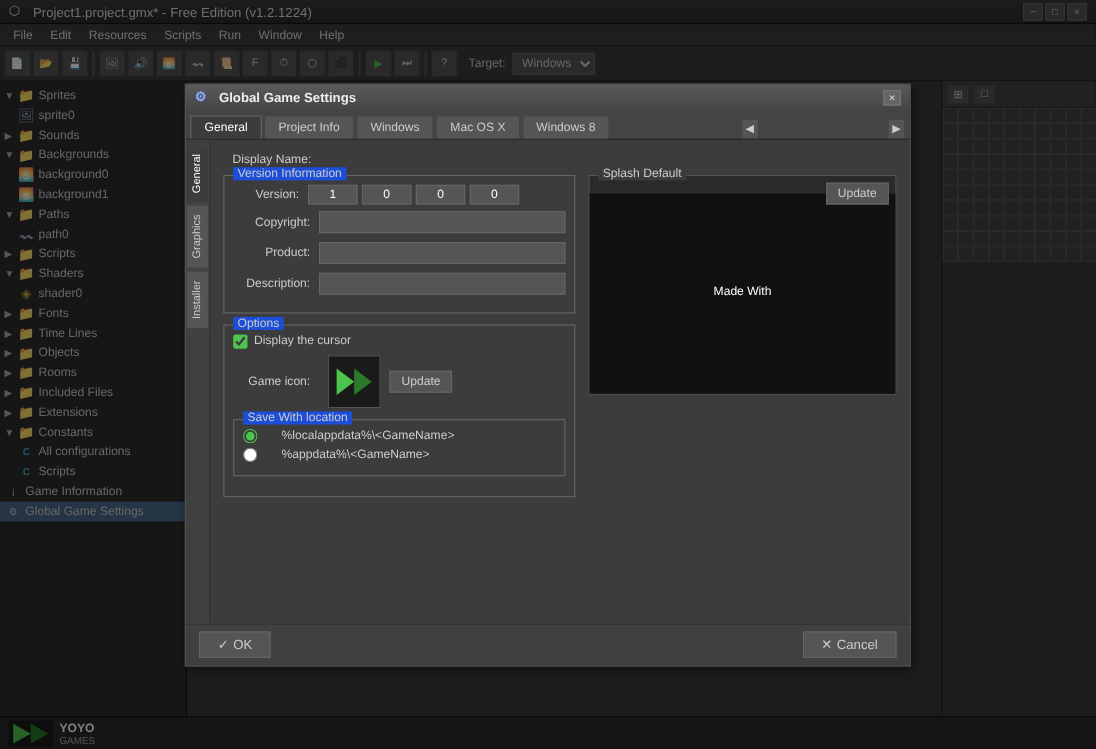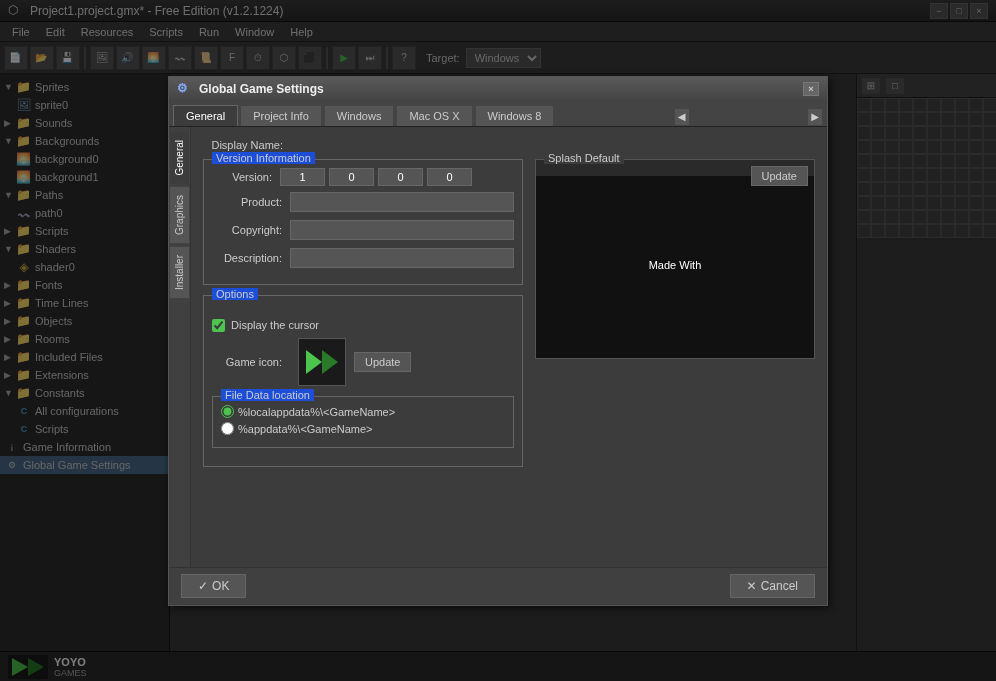--- a/index.html
+++ b/index.html
@@ -312,21 +312,20 @@
     .gm-logo {
       text-align: center;
     }
     
     
     .checkbox-row {
       display: flex;
       align-items: center;
       gap: 6px;
       margin-bottom: 6px;
-      margin-top: 15px;
     }
     .checkbox-input {
       width: 13px; height: 13px; accent-color: #4dc44d;
     }
     .checkbox-label { color: #ccc; font-size: 11px; }
     
     .game-icon-row {
       display: flex;
       align-items: center;
       gap: 8px;
@@ -343,22 +342,22 @@
       border: 1px solid #666;
       color: #ccc;
       padding: 3px 10px;
       cursor: pointer;
       font-size: 11px;
     }
     
     
     .radio-row {
       display: flex;
-      align-items: flex-end;
-      gap: 4px;
+      align-items: center;
+      gap: 22px;
       margin-bottom: 4px;
     }
     .radio-input { accent-color: #4dc44d; }
     .radio-label { color: #ccc; font-size: 11px; }
     
     
     .modal-footer {
       background: #404040;
       border-top: 1px solid #333;
       height: 38px;
@@ -731,25 +730,25 @@
             <div class="group-box">
               <span class="group-label">Version Information</span>
               <div class="version-row">
                 <span class="form-label" style="min-width:60px;">Version:</span>
                 <input class="version-input" type="text" value="1" style="">
                 <input class="version-input" type="text" value="0" style="">
                 <input class="version-input" type="text" value="0" style="">
                 <input class="version-input" type="text" value="0" style="">
               </div>
               <div class="form-row">
-                <span class="form-label" style="min-width:70px;">Product:</span>
+                <span class="form-label" style="min-width:70px;">Copyright:</span>
                 <input class="form-input" type="text" value="" style="">
               </div>
               <div class="form-row">
-                <span class="form-label" style="min-width:70px;">Copyright:</span>
+                <span class="form-label" style="min-width:70px;">Product:</span>
                 <input class="form-input" type="text" value="" style="">
               </div>
               <div class="form-row">
                 <span class="form-label" style="min-width:70px;">Description:</span>
                 <input class="form-input" type="text" value="" style="">
               </div>
             </div>
 
             <div class="group-box">
               <span class="group-label">Options</span>
@@ -763,21 +762,21 @@
                   <svg width="40" height="40" viewBox="0 0 40 40">
                     <rect width="40" height="40" fill="#1a1a1a"></rect>
                     <polygon points="4,8 20,20 4,32" fill="#4dc44d"></polygon>
                     <polygon points="20,8 36,20 20,32" fill="#2a7a2a"></polygon>
                   </svg>
                 </div>
                 <button class="update-btn">Update</button>
               </div>
 
               <div class="group-box" style="margin-top:4px;">
-                <span class="group-label">File Data location</span>
+                <span class="group-label">Save With location</span>
                 <div class="radio-row">
                   <input type="radio" class="radio-input" name="save-loc" checked="" style="">
                   <span class="radio-label">%localappdata%\&lt;GameName&gt;</span>
                 </div>
                 <div class="radio-row">
                   <input type="radio" class="radio-input" name="save-loc" style="">
                   <span class="radio-label">%appdata%\&lt;GameName&gt;</span>
                 </div>
               </div>
             </div>

